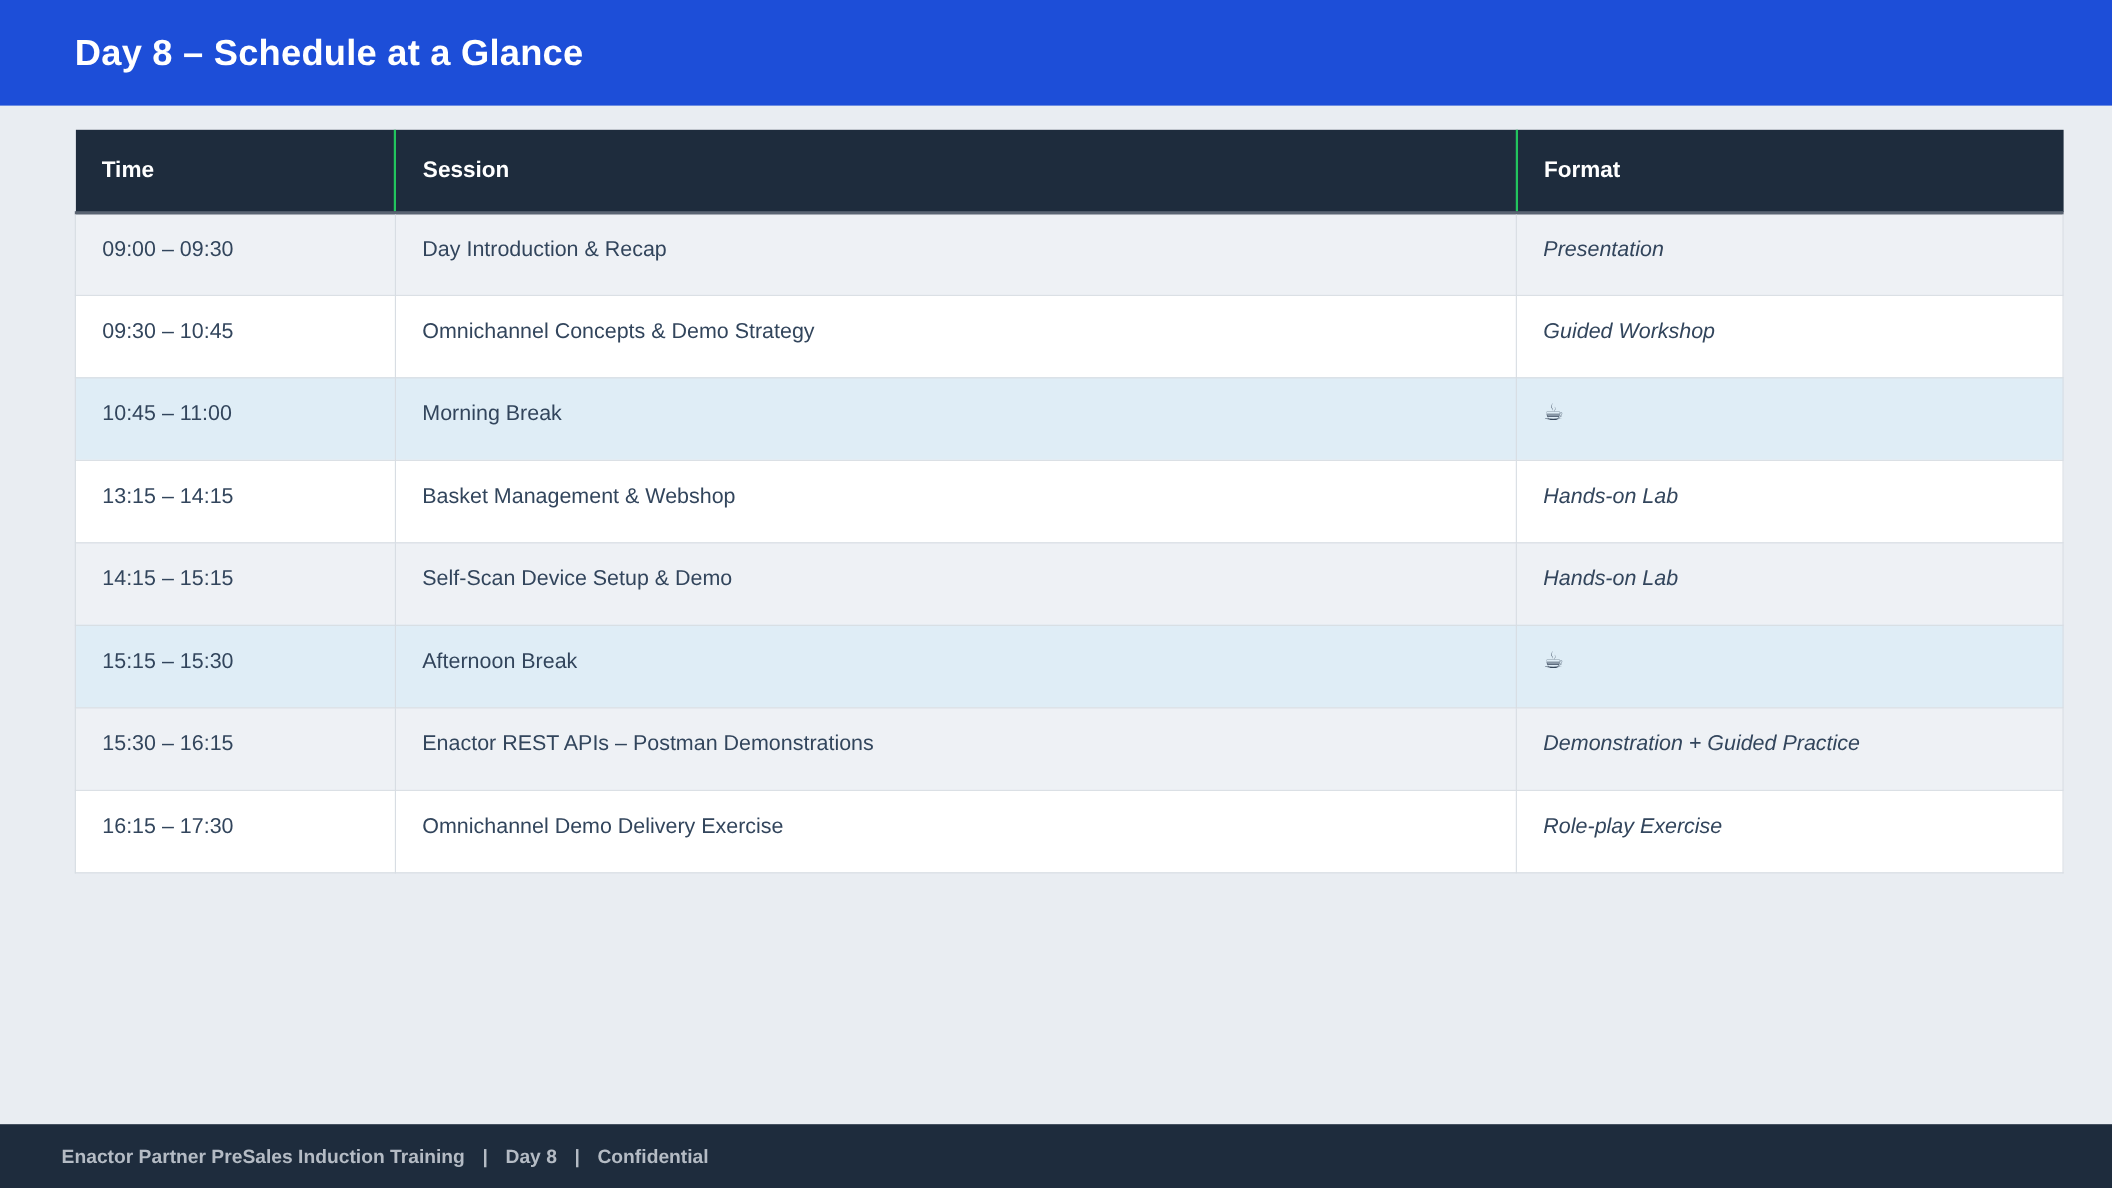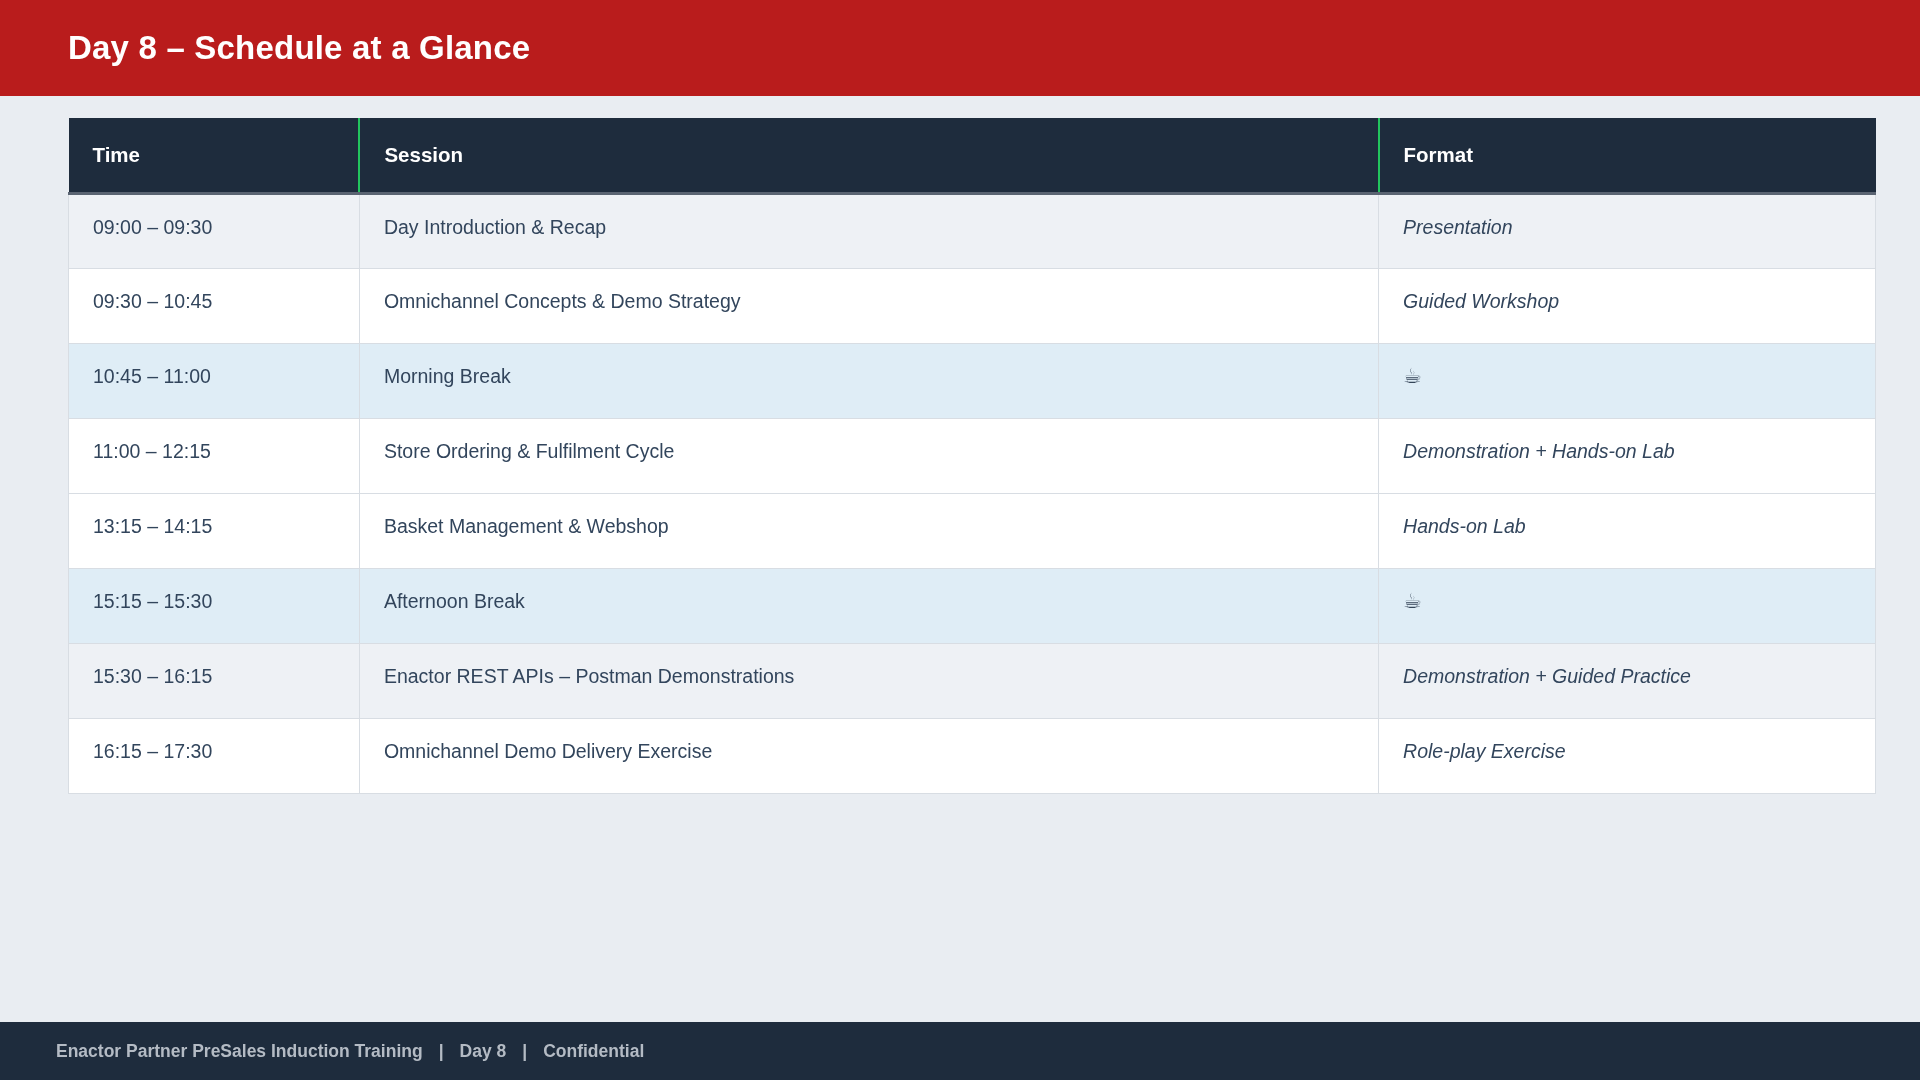--- a/index.html
+++ b/index.html
@@ -7,21 +7,21 @@
     width: 1920px; height: 1080px;
     font-family: "Liberation Sans", "DejaVu Sans", sans-serif;
     background: #e9edf2;
     overflow: hidden;
   }
   .slide { position: relative; width: 1920px; height: 1080px; }
 
   
   .titlebar {
     position: absolute; top: 0; left: 0; right: 0; height: 96px;
-    background: #b91c1c;
+    background: #1d4ed8;
     display: flex; align-items: center;
     padding-left: 68px;
   }
   .titlebar h1 {
     color: #ffffff; font-size: 33px; font-weight: bold; letter-spacing: 0.2px;
   }
 
   
   .table-wrap {
     position: absolute; top: 118px; left: 68px; right: 44px;
@@ -111,27 +111,27 @@
             <td>09:30 – 10:45</td>
             <td>Omnichannel Concepts &amp; Demo Strategy</td>
             <td>Guided Workshop</td>
           </tr>
           <tr class="row-break">
             <td>10:45 – 11:00</td>
             <td>Morning Break</td>
             <td><span class="format-emoji">☕</span></td>
           </tr>
           <tr class="row-odd">
-            <td>11:00 – 12:15</td>
-            <td>Store Ordering &amp; Fulfilment Cycle</td>
-            <td>Demonstration + Hands-on Lab</td>
-          </tr>
-          <tr class="row-odd">
             <td>13:15 – 14:15</td>
             <td>Basket Management &amp; Webshop</td>
+            <td>Hands-on Lab</td>
+          </tr>
+          <tr class="row-even">
+            <td>14:15 – 15:15</td>
+            <td>Self-Scan Device Setup &amp; Demo</td>
             <td>Hands-on Lab</td>
           </tr>
           <tr class="row-break">
             <td>15:15 – 15:30</td>
             <td>Afternoon Break</td>
             <td><span class="format-emoji">☕</span></td>
           </tr>
           <tr class="row-even">
             <td>15:30 – 16:15</td>
             <td>Enactor REST APIs – Postman Demonstrations</td>

